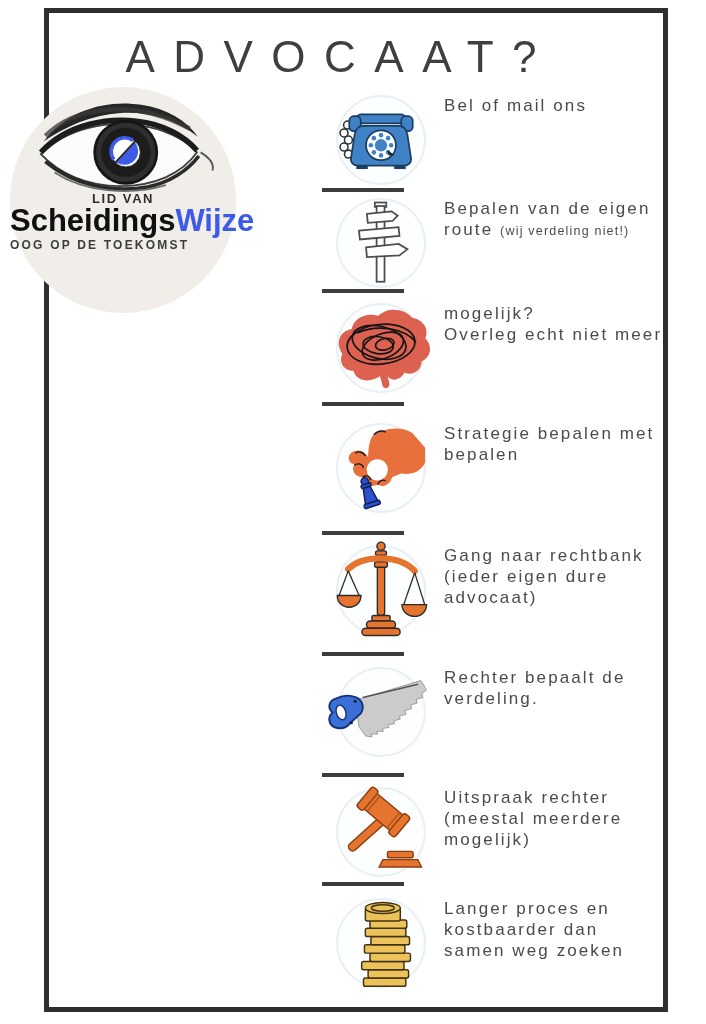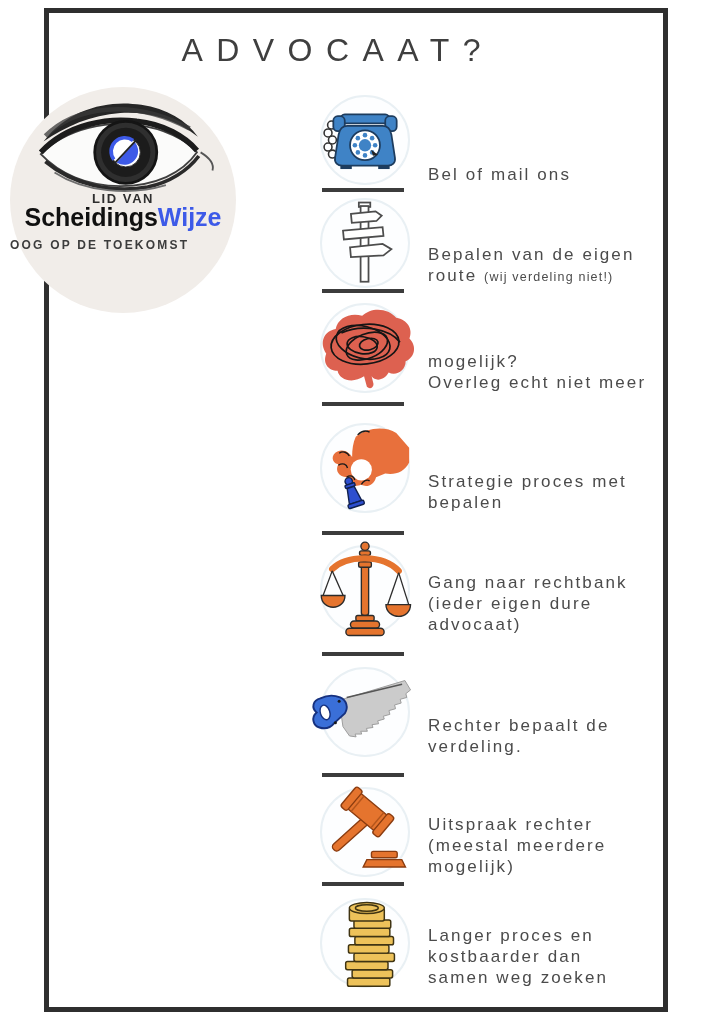--- a/index.html
+++ b/index.html
@@ -3,37 +3,37 @@
 <meta charset="utf-8">
 <style>
   * { margin:0; padding:0; box-sizing:border-box; }
   body { background:#ffffff; font-family:"Liberation Sans", sans-serif; }
   .poster { position:relative; width:706px; height:1024px; background:#ffffff; overflow:hidden; }
 
   .frame { position:absolute; left:44px; top:8px; width:624px; height:1004px;
            border:5px solid #2f2f2f; background:#ffffff; }
 
   .page-title { position:absolute; left:44px; top:32px; width:574px;
-                text-align:center; font-size:32px; color:#3f3f3f;
+                text-align:center; font-size:44px; color:#3f3f3f;
                 letter-spacing:0.42em; padding-left:0.42em; font-weight:500; }
 
   
   .logo { position:absolute; left:10px; top:87px; width:226px; height:226px;
           border-radius:50%; background:#f1ede9; z-index:6; }
   .logo svg.eye { position:absolute; left:8px; top:8px; }
   .lid-van { position:absolute; top:104px; left:0; width:100%; text-align:center;
              font-size:13px; font-weight:700; letter-spacing:1.6px; color:#2e2e2e; }
   .brand { position:absolute; top:116px; left:0; width:100%; text-align:center;
-           font-size:25px; font-weight:700; color:#101010; letter-spacing:0; }
+           font-size:31px; font-weight:700; color:#101010; letter-spacing:0; }
   .brand .blue { color:#3d5ae8; }
   .tagline { position:absolute; top:151px; left:0; width:100%; 
              font-size:12px; font-weight:700; letter-spacing:2.2px; color:#3c3c3c; }
 
   
-  .step { position:absolute; left:320px; height:90px; display:flex; align-items:flex-end; gap:18px; }
+  .step { position:absolute; left:336px; height:90px; display:flex; align-items:flex-start; gap:18px; }
   .icon-wrap { position:relative; width:90px; height:90px; flex:none;
                border-radius:50%; background:#fdfeff; border:2px solid #e9f0f4; }
   .icon-wrap svg { position:absolute; left:50%; top:50%; transform:translate(-50%,-50%); }
   .step-text { font-size:17px; line-height:21px; letter-spacing:2.1px;
                color:#4b4b4b; white-space:nowrap; font-weight:500; }
   .small-note { font-size:12.5px; letter-spacing:1.2px; }
 
   .divider { position:absolute; left:322px; width:82px; height:4px; background:#3c3c3c; }
 </style>
 </head>
@@ -159,21 +159,21 @@
         </g>
         <g transform="translate(36,78) rotate(-18)" fill="#2e4fd0" stroke="#10204e" stroke-width="1.5">
           <circle cx="0" cy="-12" r="4"></circle>
           <rect x="-5.5" y="-9" width="11" height="3.5" rx="1"></rect>
           <path d="M-4,-5 L4,-5 L7,12 L-7,12 Z"></path>
           <rect x="-9" y="12" width="18" height="4.5" rx="1.5"></rect>
         </g>
       </svg>
     </div>
     <div class="step-text">
-      <div>Strategie proces met</div>
+      <div>Strategie bepalen met</div>
       <div>bepalen</div>
     </div>
   </div>
   <div class="divider" style="top:531px"></div>
 
   <div class="step" style="top:545px">
     <div class="icon-wrap">
       <svg width="92" height="102" viewBox="0 0 100 112" style="overflow:visible">
         <g fill="#e5742e" stroke="#2b2b2b" stroke-width="1.5">
           <circle cx="50" cy="8" r="4.5"></circle>

